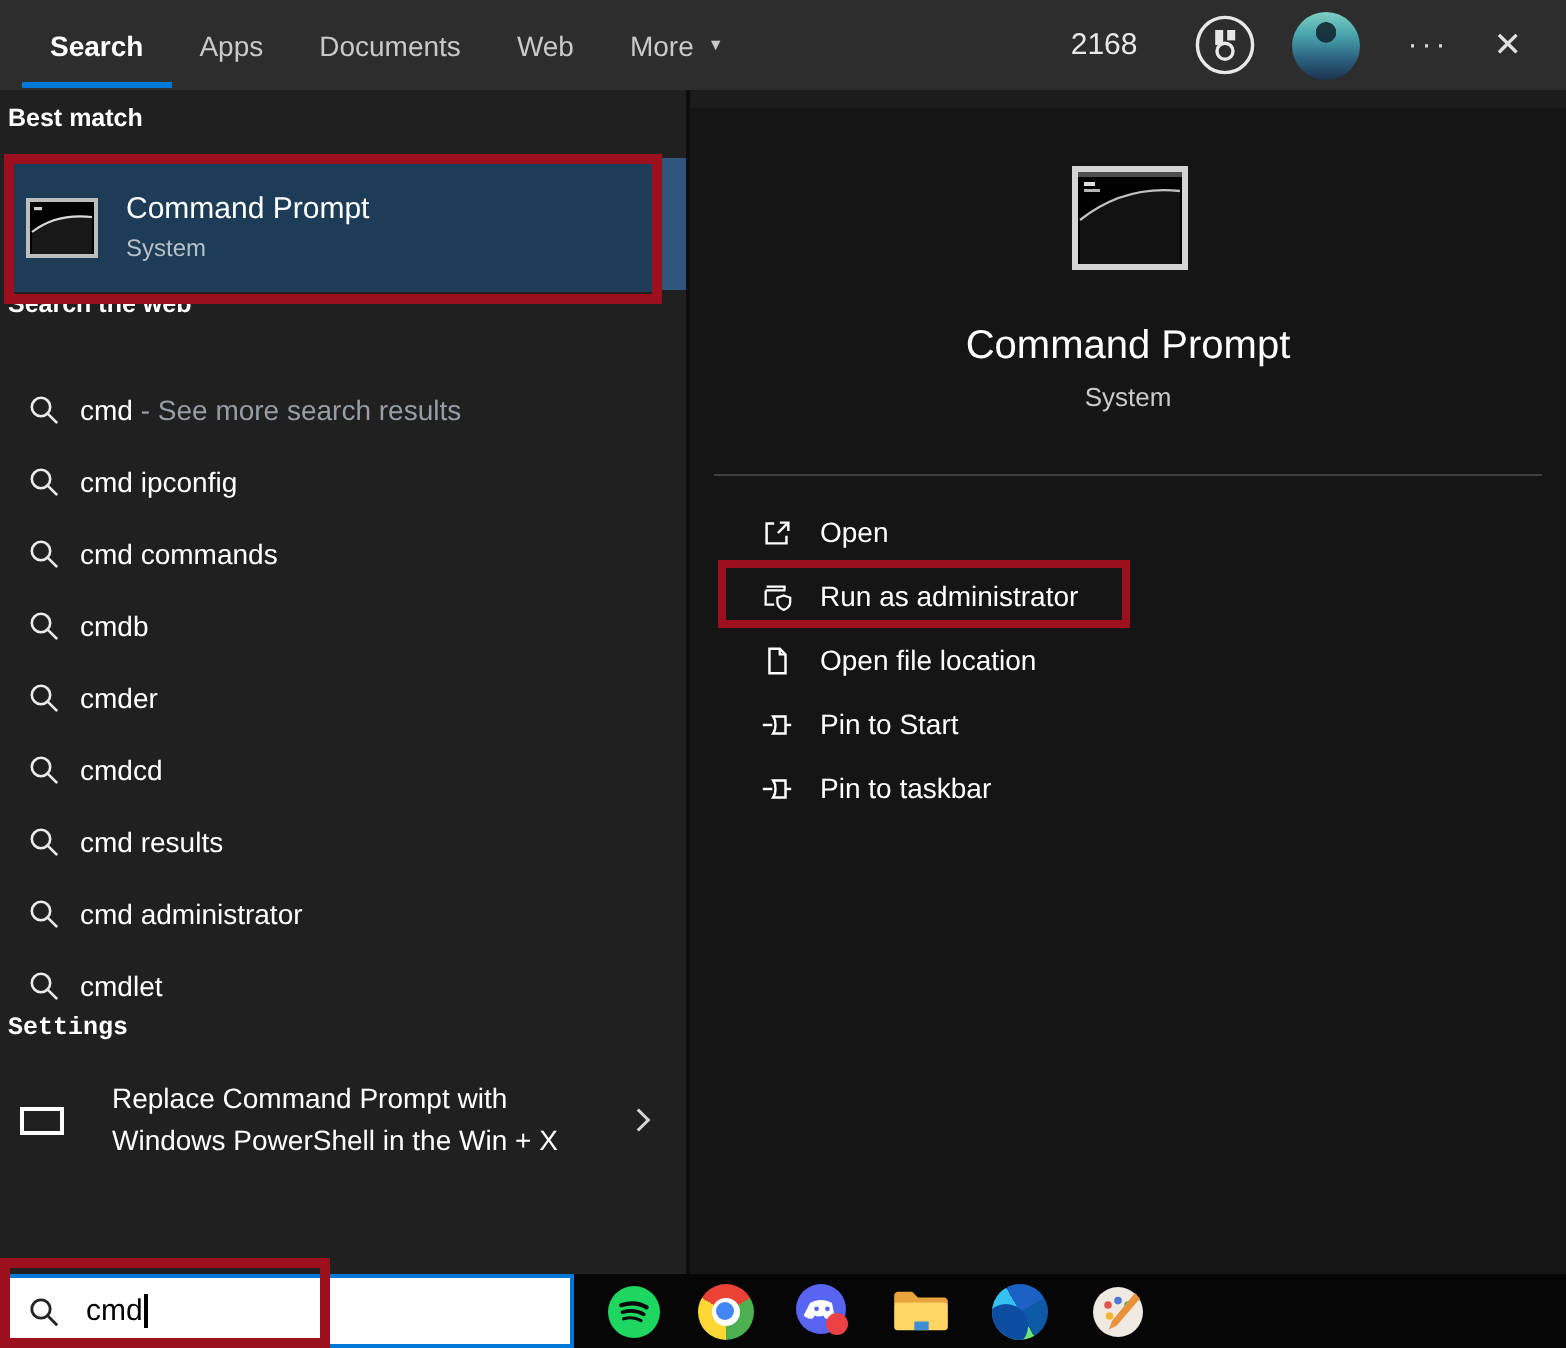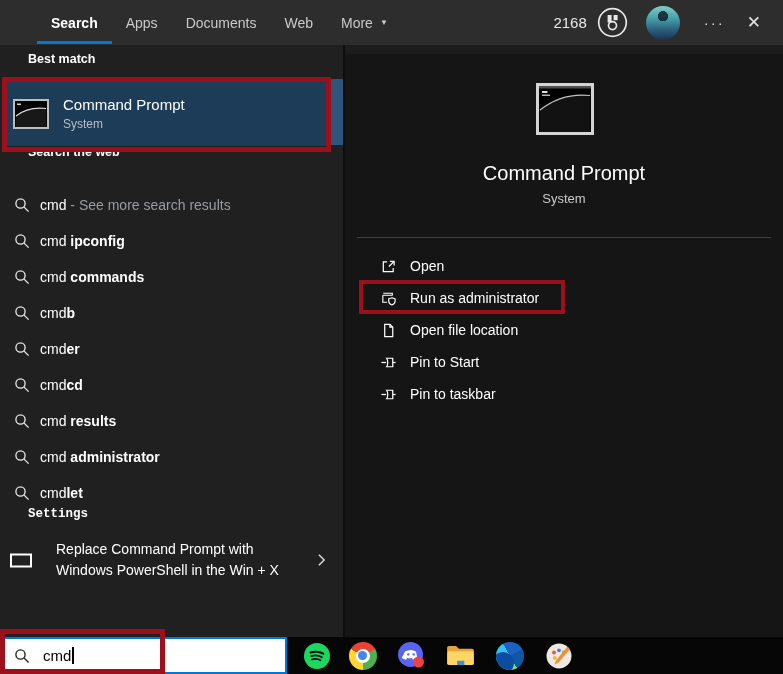--- a/index.html
+++ b/index.html
@@ -2,59 +2,59 @@
 <html><head>
 <meta charset="utf-8">
 <style>
   * { margin:0; padding:0; box-sizing:border-box; }
   html,body { width:783px; height:674px; background:#000; overflow:hidden;
               font-family:"Liberation Sans", sans-serif; }
   .screen { position:relative; width:783px; height:674px; background:#000; }
 
   
   .topbar { position:absolute; left:0; top:0; width:783px; height:45px;
-            background:#2d2d2d; display:flex; align-items:center;padding-left:26px; }
+            background:#2d2d2d; display:flex; align-items:center; }
   .tabs { display:flex; height:100%; margin-left:11px; }
   .tab { position:relative; padding:0 14px; display:flex; align-items:center;
          color:#c9c9c9; font-size:14px; cursor:default; white-space:nowrap; }
   .tab.active { color:#fff; font-weight:700; }
   .tab.active::after { content:""; position:absolute; left:0; right:0; bottom:1px;
          height:3px; background:#0078d7; }
   .tab-arrow { font-size:8px; margin-left:7px; color:#c9c9c9; }
   .topbar-right { margin-left:auto; display:flex; align-items:center; margin-right:16px; }
-  .points { color:#e8e8e8; font-size:15px; margin-right:10px; }
+  .points { color:#e8e8e8; font-size:15px; margin-right:28px; }
   .medal { width:31px; height:31px; display:flex; }
   .avatar { width:34px; height:34px; border-radius:50%; margin-left:18px;
      background:
        radial-gradient(circle at 50% 30%, rgba(20,40,50,.9) 0 17%, rgba(0,0,0,0) 18%),
        linear-gradient(180deg,#7ecfc4 0%,#47a2ac 35%,#2b5f7d 70%,#1c3350 100%); }
   .ellipsis { color:#ddd; font-size:15px; letter-spacing:2px; margin-left:24px; }
   .close-x { color:#e0e0e0; font-size:17px; margin-left:22px; margin-right:6px; }
 
   
   .left-panel { position:absolute; left:0; top:45px; width:343px; height:592px;
                 background:#202020; }
-  .sec-h { position:absolute; left:28px; color:#fff; font-size:12.5px; font-weight:700; }
+  .sec-h { position:absolute; left:4px; color:#fff; font-size:12.5px; font-weight:700; }
   #h-best { top:7px; }
   #h-web  { top:100px; }
   #h-settings { top:462px;font-family:Liberation Mono, monospace; }
   .best-row { position:absolute; left:7px; top:36px; width:319px; height:65px;
               background:#1d3c57; display:flex; align-items:center; }
   .cmd-sm { margin-left:6px; flex:none; display:flex; }
   .bm-text { margin-left:14px; }
   .bm-title { color:#fff; font-size:15px; }
   .bm-sub { color:#b8bfc6; font-size:12px; margin-top:4px; }
   .scroll-thumb { position:absolute; left:331px; top:34px; width:12px; height:66px;
                   background:#2e567d; }
 
   #suggestions { position:absolute; left:0; top:142px; width:372px; list-style:none; }
   .sugg { height:36px; display:flex; align-items:center; color:#fff; font-size:14px; }
   .s-ico { margin-left:14px; width:17px; color:#ececec; display:flex; flex:none; }
   .s-text { margin-left:9px; white-space:nowrap; }
-  .s-text b { font-weight:700; }
+  .s-text b { font-weight:400; }
   .s-muted { color:#989da3; }
   .s-chev { margin-left:auto; margin-right:17px; color:#d4d4d4; display:flex; }
 
   .settings-item { position:absolute; left:0; top:487px; width:343px; height:56px;
                    display:flex; align-items:center; }
   .set-ico { margin-left:10px; width:22px; display:flex; flex:none; }
   .set-text { margin-left:24px; width:240px; color:#fff; font-size:14px; line-height:21px; }
   .set-chev { margin-left:auto; margin-right:17px; color:#d4d4d4; display:flex; }
 
   

